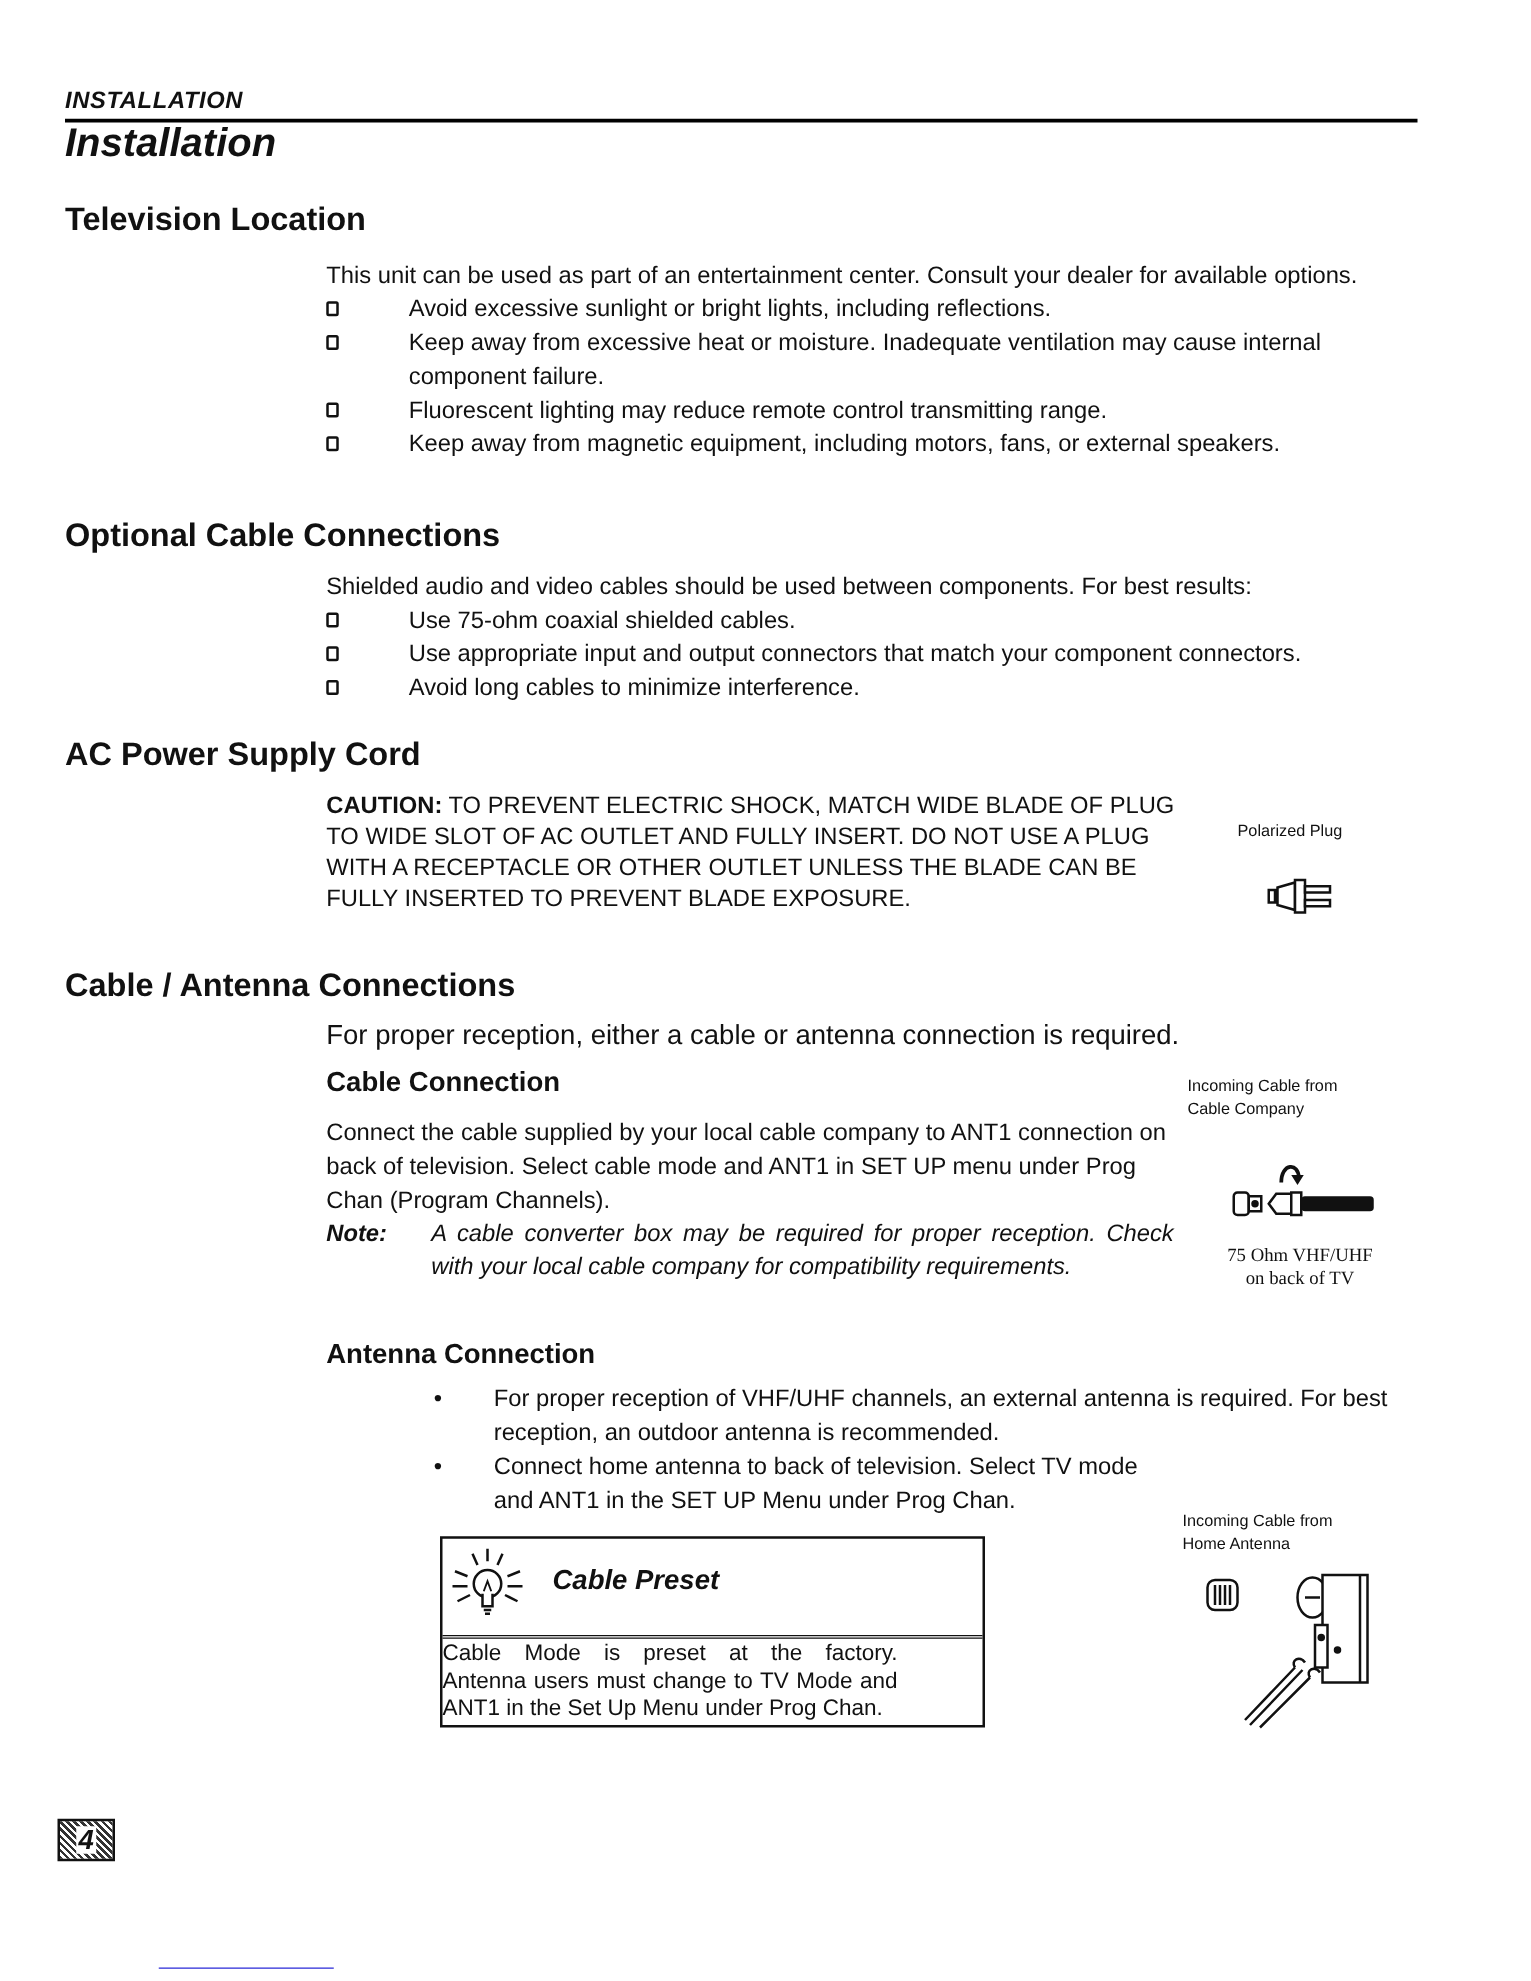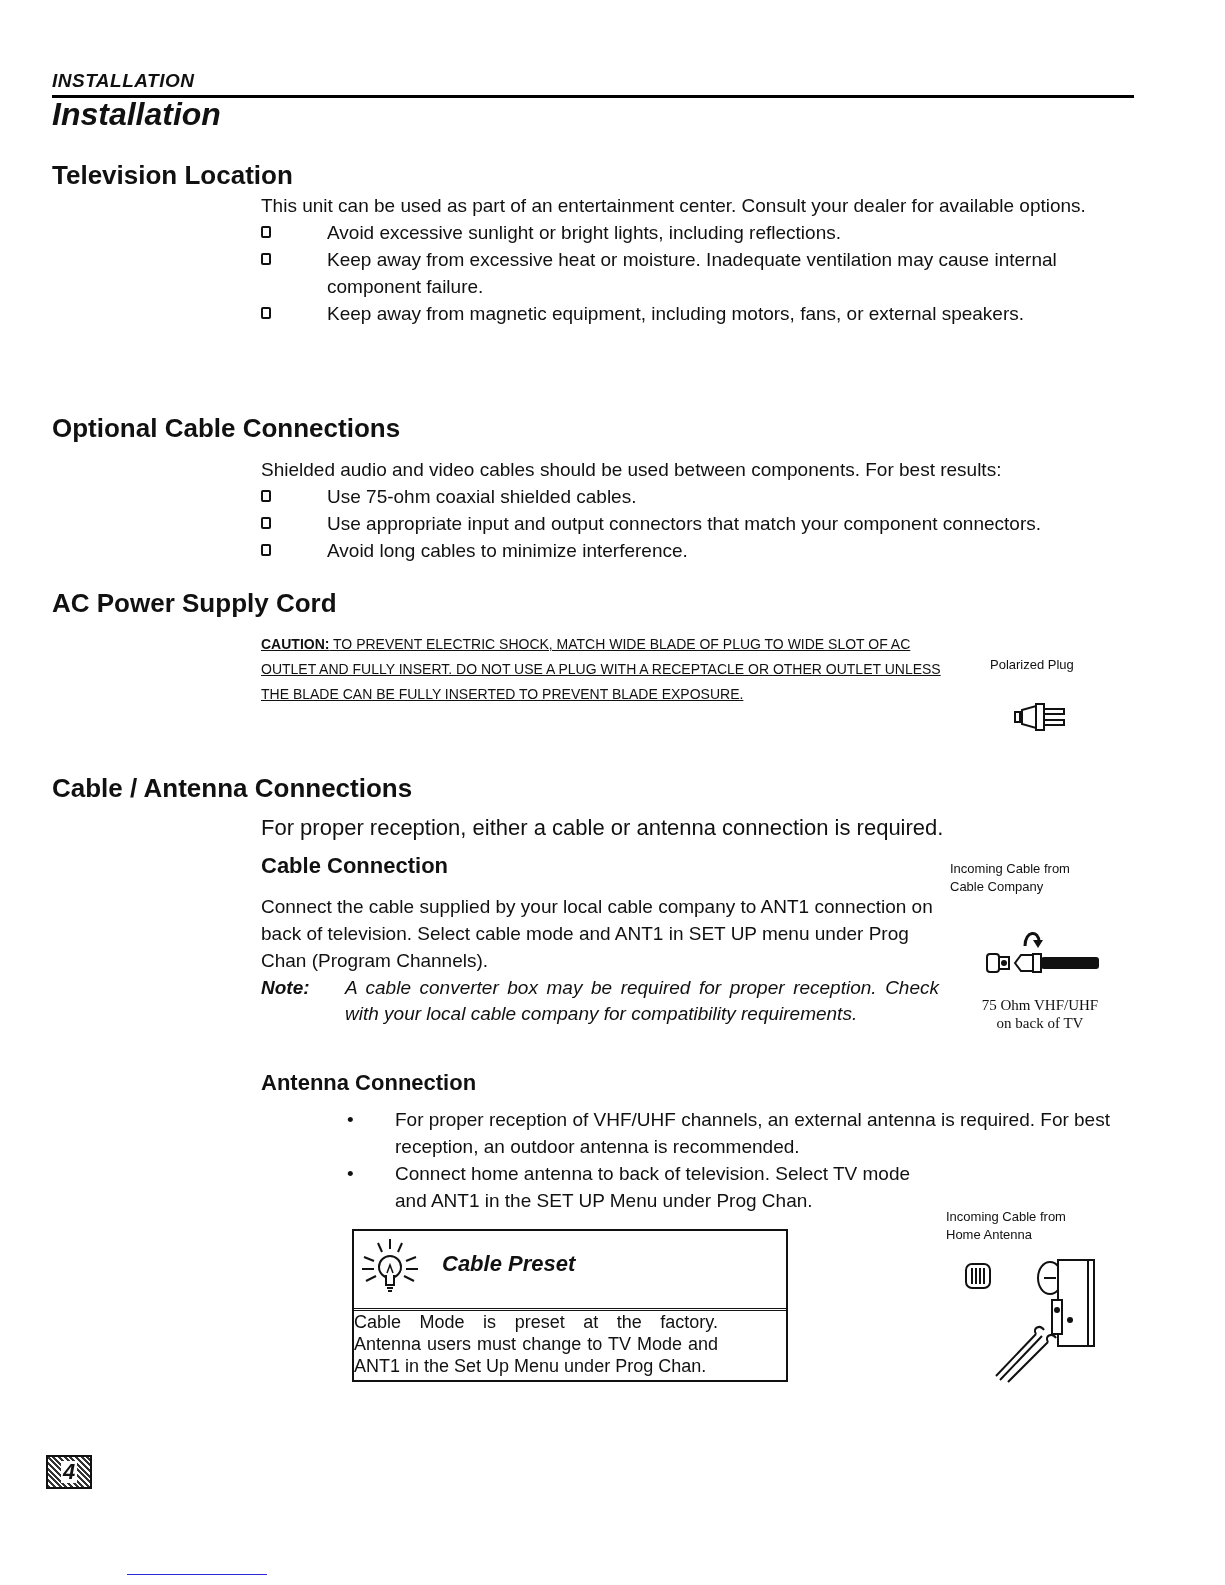--- a/index.html
+++ b/index.html
@@ -15,21 +15,21 @@
   .header-rule { left: 52px; top: 95px; width: 1082px; height: 3px; background: #000; }
   .page-title { left: 52px; top: 96px; font-size: 32px; font-weight: bold; font-style: italic; }
   .sec-h { font-size: 26px; font-weight: bold; left: 52px; }
   .body-txt { font-size: 19px; line-height: 27px; }
   .list { margin: 0; padding: 0; list-style: none; }
   .list li { position: relative; padding-left: 66px; font-size: 19px; line-height: 27px; }
   .sq {
     position: absolute; left: 0; top: 7px; width: 10px; height: 12px;
     border: 2px solid #111; border-radius: 2px; box-sizing: border-box;
   }
-  .caution { font-size: 14px; line-height: 25px; width: 700px; text-decoration: underline; }
+  .caution { font-size: 19px; line-height: 25px; width: 700px; }
   .caution b { font-weight: bold; }
   .fig-label { font-size: 13px; font-weight: normal; text-align: left; line-height: 18px; }
   .fig-sub { font-family: "Liberation Serif", serif; font-size: 15px; text-align: center; line-height: 18px; }
   .sub-h { font-size: 22px; font-weight: bold; }
   .note-row { font-size: 19px; line-height: 26px; }
   .note-label { font-weight: bold; font-style: italic; position: absolute; left: 0; top: 0; }
   .note-text { font-style: italic; position: absolute; left: 84px; top: 0; width: 594px; text-align: justify; text-align-last: left; }
   .bullets li { position: relative; padding-left: 52px; font-size: 19px; line-height: 27px; }
   .bullets .dot { position: absolute; left: 4px; top: 0; }
   .tip-box { left: 352px; top: 1229px; width: 436px; height: 153px; border: 2px solid #111; box-sizing: border-box; }
@@ -46,25 +46,26 @@
   .blue-line { left: 127px; top: 1574px; width: 140px; height: 1px; background: #2a2ad8; }
 </style>
 </head>
 <body>
 
 <div class="abs header-tag">INSTALLATION</div>
 <div class="abs header-rule"></div>
 <div class="abs page-title">Installation</div>
 
 <div class="abs sec-h" style="top:160px;">Television Location</div>
-<div class="abs" style="left:261px; top:192px; width:880px;">
+<div class="abs" style="left:261px; top:207px; width:880px;">
   <div class="body-txt">This unit can be used as part of an entertainment center.  Consult your dealer for available options.</div>
   <ul class="list">
     <li><span class="sq"></span><span>Avoid excessive sunlight or bright lights, including reflections.</span></li>
     <li><span class="sq"></span><span>Keep away from excessive heat or moisture.  Inadequate ventilation may cause internal component failure.</span></li>
+    <li><span class="sq"></span><span>Fluorescent lighting may reduce remote control transmitting range.</span></li>
     <li><span class="sq"></span><span>Keep away from magnetic equipment, including motors, fans, or external speakers.</span></li>
   </ul>
 </div>
 
 <div class="abs sec-h" style="top:413px;">Optional Cable Connections</div>
 <div class="abs" style="left:261px; top:456px; width:880px;">
   <div class="body-txt">Shielded audio and video cables should be used between components. For best results:</div>
   <ul class="list">
     <li><span class="sq"></span><span>Use 75-ohm coaxial shielded cables.</span></li>
     <li><span class="sq"></span><span>Use appropriate input and output connectors that match your component connectors.</span></li>

